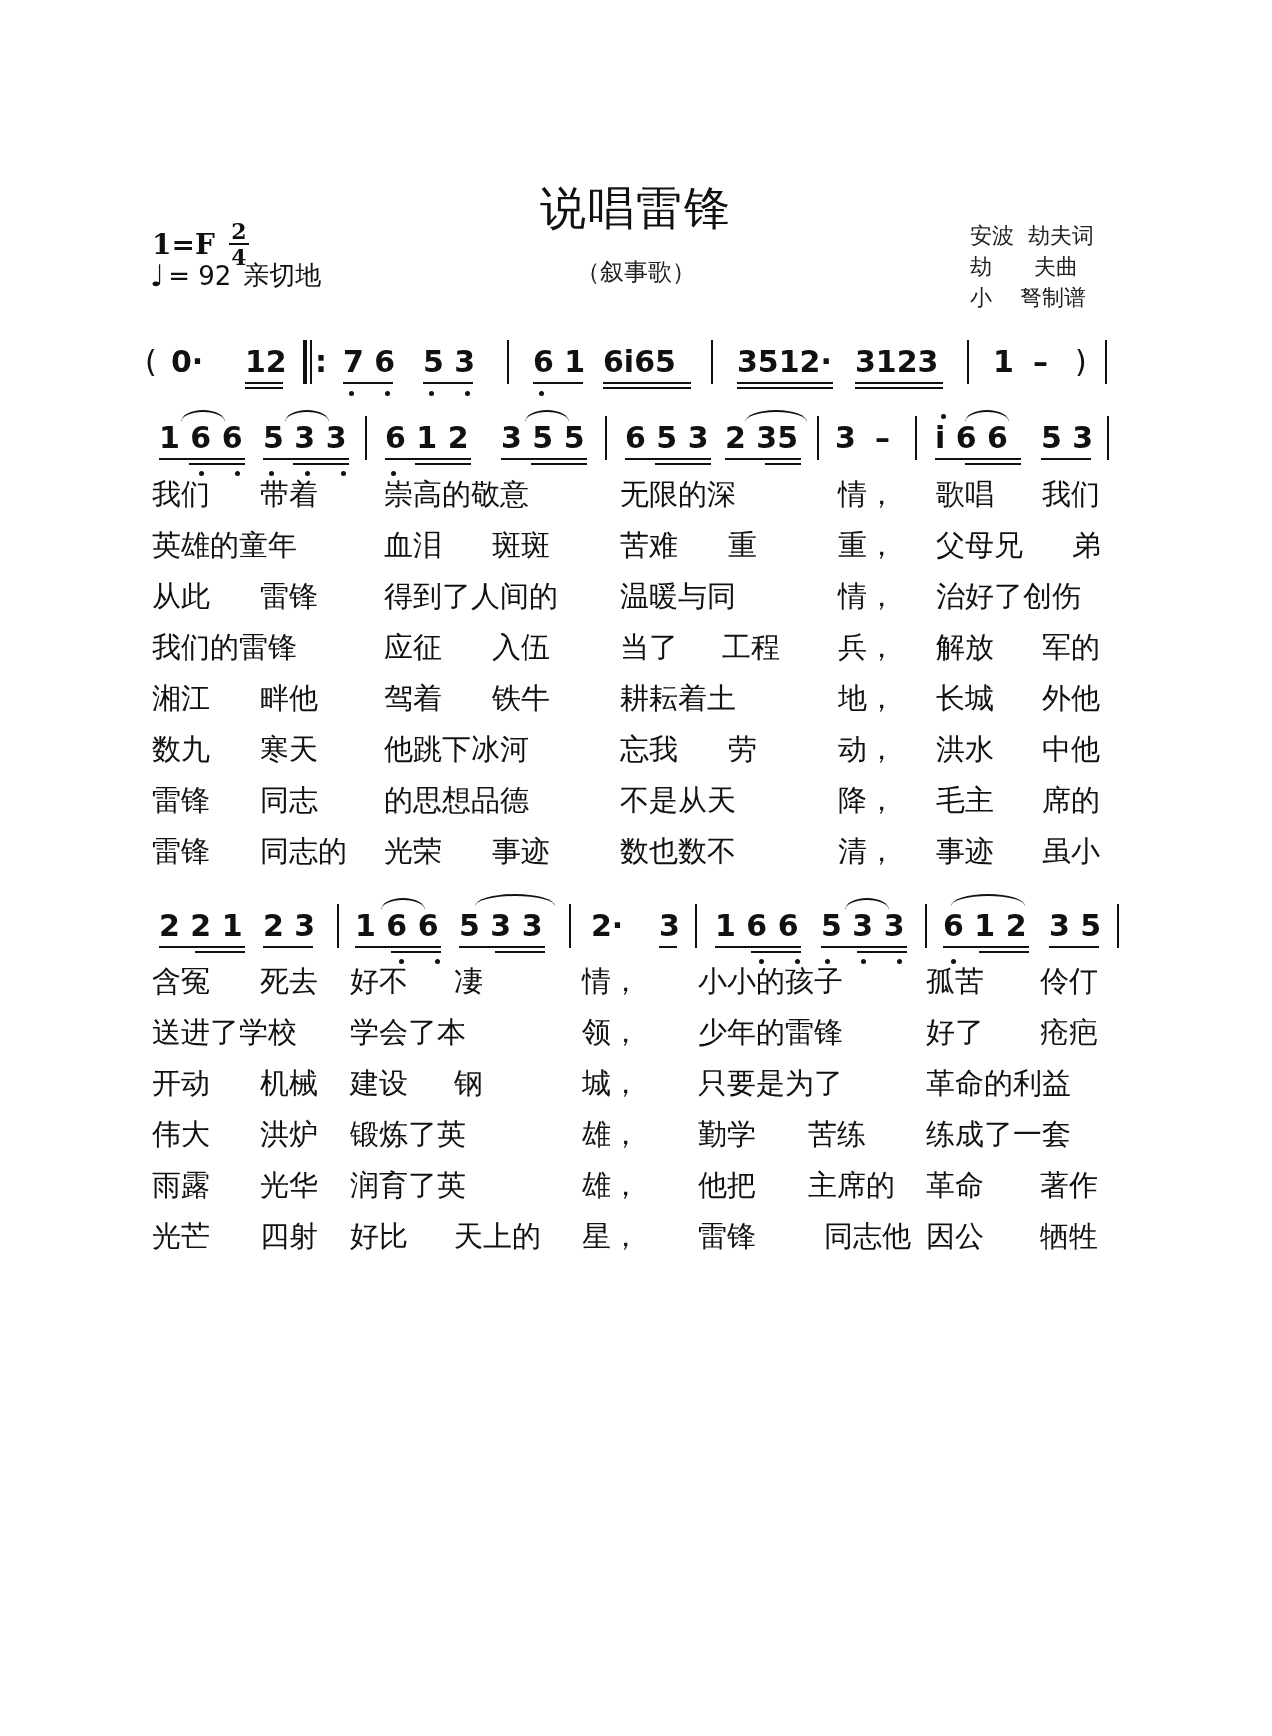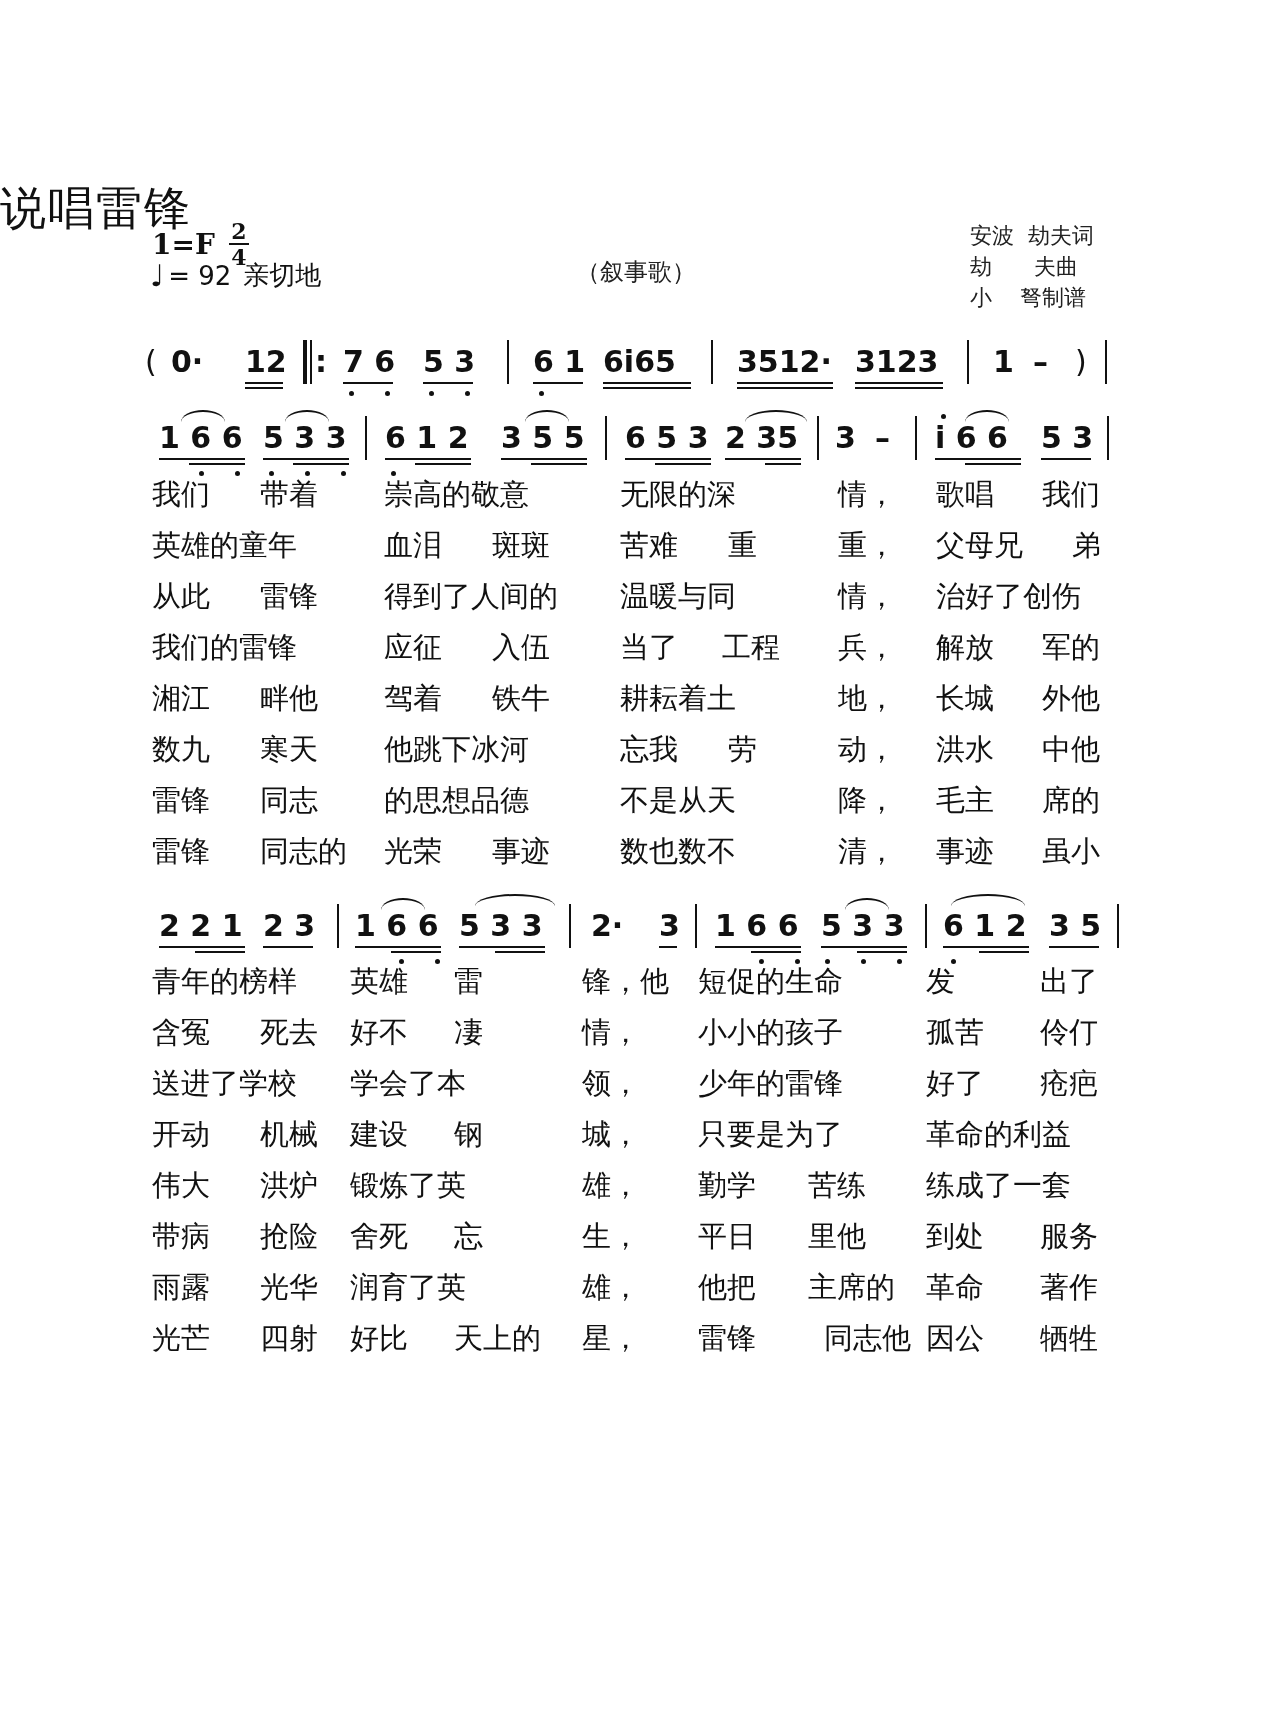--- a/index.html
+++ b/index.html
@@ -1,18 +1,18 @@
 <!DOCTYPE html>
 <html><head>
 <meta charset="utf-8">
 <style>
   html, body { margin:0; padding:0; background:#ffffff; }
   body { width:1272px; height:1736px; position:relative; overflow:hidden; color:#111; font-family:"DejaVu Sans", sans-serif; }
   .abs { position:absolute; }
-  .title { left:0; width:1272px; top:178px; text-align:left; font-size:46px; font-family:"DejaVu Sans", sans-serif; letter-spacing:2px; }
+  .title { left:0; width:1272px; top:178px; text-align:center; font-size:46px; font-family:"DejaVu Sans", sans-serif; letter-spacing:2px; }
   .subtitle { left:0; width:1272px; top:256px; text-align:center; font-size:24px; font-family:"DejaVu Serif", serif; color:#222; }
   .key { left:152px; top:220px; font-size:28px; font-weight:bold; font-family:"DejaVu Serif", serif; display:flex; align-items:center; }
   .frac { display:inline-flex; flex-direction:column; align-items:center; margin-left:14px; line-height:22px; font-size:22px; }
   .frac .bar { width:20px; height:2px; background:#111; margin:1px 0; }
   .tempo { left:150px; top:258px; font-size:26px; display:flex; align-items:center; }
   .credits { left:970px; top:220px; font-size:22px; font-family:"DejaVu Serif", serif; line-height:31px; color:#222; }
   .credits div { white-space:pre; }
 
   .nline { left:145px; width:990px; height:60px; }
   .cell { position:absolute; font-size:30px; font-weight:bold; font-family:"DejaVu Sans", sans-serif; white-space:pre; top:0; }
@@ -202,36 +202,30 @@
   <div class="ul" style="left:798px; top:38px; width:86px;"></div>
     <div class="ul" style="left:834px; top:43px; width:50px;"></div>
   <div class="dot" style="left:806px;top:51px;"></div>
   <span class="cell" style="left:904px;">3 5</span>
   <div class="ul" style="left:904px; top:38px; width:50px;"></div>
   <span class="bar-line" style="left:972px;"></span>
 </div>
 
 <div class="abs lyrics" style="top:962px;">
   <div class="lrow">
-    <span style="left:0">青年的榜样</span><span style="left:198px">英雄</span><span style="left:302px">雷</span><span style="left:430px">锋，他</span><span style="left:546px">短促的生命</span><span style="left:774px">发</span><span style="left:888px">出了</span>
-  </div>
-  <div class="lrow">
     <span style="left:0">含冤</span><span style="left:108px">死去</span><span style="left:198px">好不</span><span style="left:302px">凄</span><span style="left:430px">情，</span><span style="left:546px">小小的孩子</span><span style="left:774px">孤苦</span><span style="left:888px">伶仃</span>
   </div>
   <div class="lrow">
     <span style="left:0">送进了学校</span><span style="left:198px">学会了本</span><span style="left:430px">领，</span><span style="left:546px">少年的雷锋</span><span style="left:774px">好了</span><span style="left:888px">疮疤</span>
   </div>
   <div class="lrow">
     <span style="left:0">开动</span><span style="left:108px">机械</span><span style="left:198px">建设</span><span style="left:302px">钢</span><span style="left:430px">城，</span><span style="left:546px">只要是为了</span><span style="left:774px">革命的利益</span>
   </div>
   <div class="lrow">
     <span style="left:0">伟大</span><span style="left:108px">洪炉</span><span style="left:198px">锻炼了英</span><span style="left:430px">雄，</span><span style="left:546px">勤学</span><span style="left:656px">苦练</span><span style="left:774px">练成了一套</span>
-  </div>
-  <div class="lrow">
-    <span style="left:0">带病</span><span style="left:108px">抢险</span><span style="left:198px">舍死</span><span style="left:302px">忘</span><span style="left:430px">生，</span><span style="left:546px">平日</span><span style="left:656px">里他</span><span style="left:774px">到处</span><span style="left:888px">服务</span>
   </div>
   <div class="lrow">
     <span style="left:0">雨露</span><span style="left:108px">光华</span><span style="left:198px">润育了英</span><span style="left:430px">雄，</span><span style="left:546px">他把</span><span style="left:656px">主席的</span><span style="left:774px">革命</span><span style="left:888px">著作</span>
   </div>
   <div class="lrow">
     <span style="left:0">光芒</span><span style="left:108px">四射</span><span style="left:198px">好比</span><span style="left:302px">天上的</span><span style="left:430px">星，</span><span style="left:546px">雷锋</span><span style="left:672px">同志他</span><span style="left:774px">因公</span><span style="left:888px">牺牲</span>
   </div>
 </div>
 
 <div class="abs watermark">

